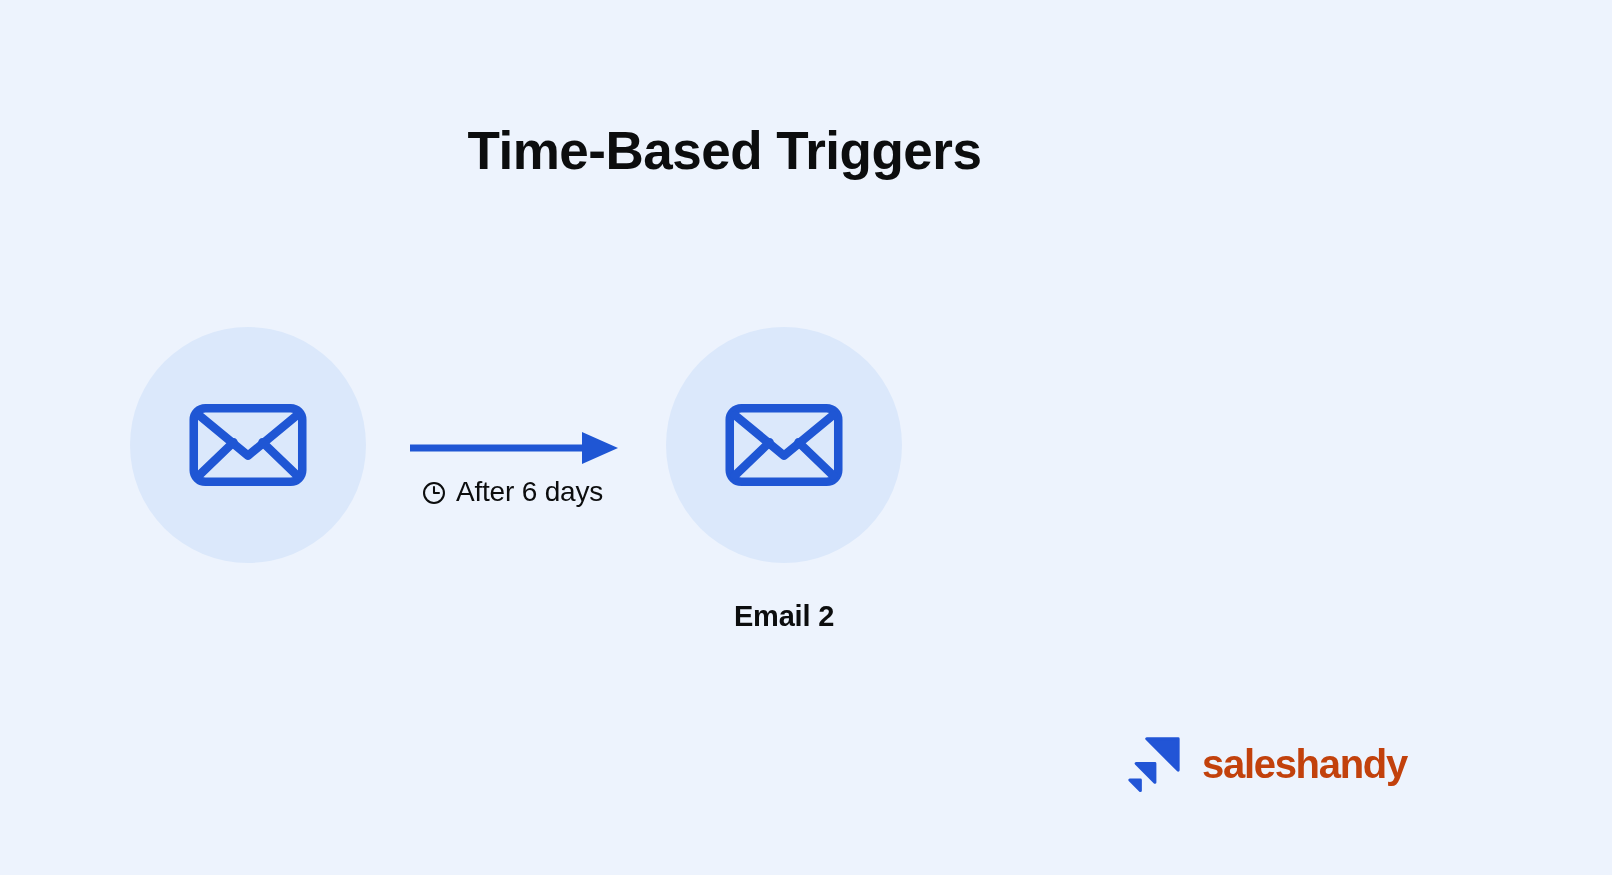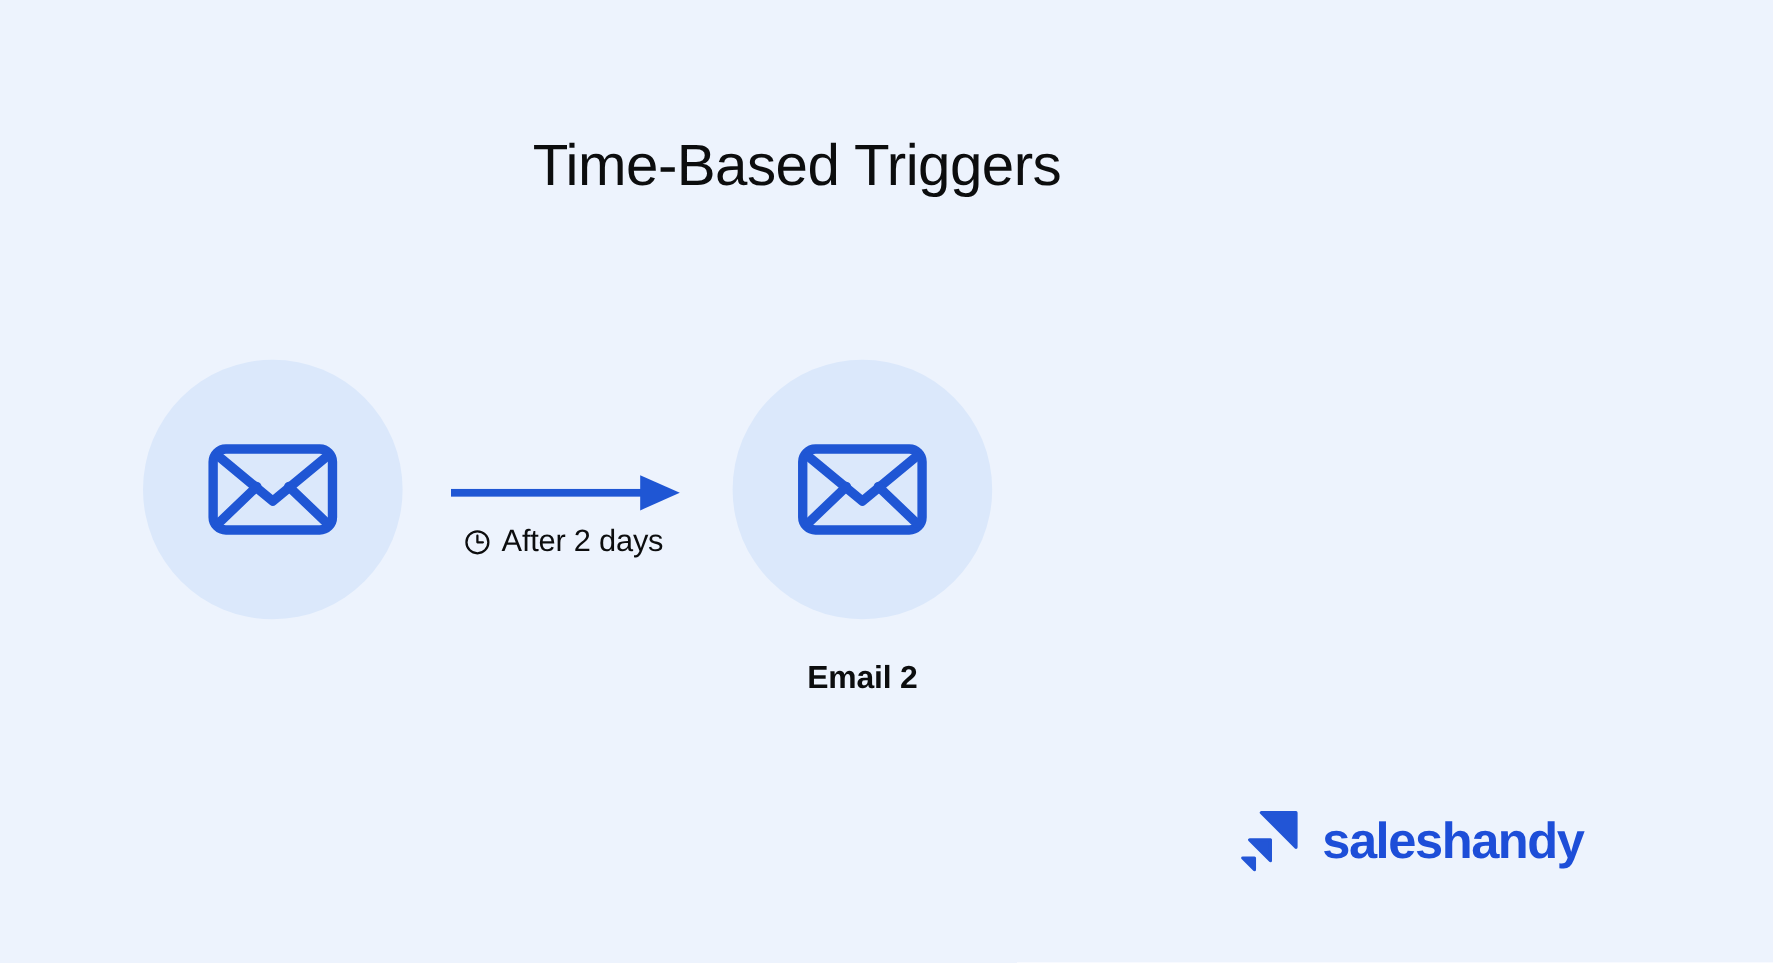--- a/index.html
+++ b/index.html
@@ -20,21 +20,21 @@
   }
 
   
   #page-title {
     position: absolute;
     left: 0;
     top: 122px;
     width: 1449px;
     text-align: center;
     font-size: 53px;
-    font-weight: 400;
+    font-weight: 700;
     letter-spacing: -0.5px;
     color: #0c0d0e;
     line-height: 1.1;
   }
 
   
   .node {
     position: absolute;
     top: 327px;
     width: 236px;
@@ -127,23 +127,23 @@
     align-items: center;
     gap: 18px;
   }
   #brand-mark {
     width: 62px;
     height: 62px;
     display: block;
     flex: 0 0 auto;
   }
   #brand-wordmark {
-    font-size: 46px;
+    font-size: 40px;
     font-weight: 700;
-    color: #1d4ed8;
+    color: #c2410c;
     letter-spacing: -1.3px;
     line-height: 1;
   }
 </style>
 </head>
 <body>
 
 <div id="canvas">
 
   <div id="page-title">Time-Based Triggers</div>
@@ -161,21 +161,21 @@
   <div class="connector" id="connector-1">
     <svg class="connector-arrow" viewBox="0 0 210 40">
       <rect x="0" y="16.5" width="178" height="7" fill="#1f56d4"></rect>
       <path d="M172 4 L208 20 L172 36 Z" fill="#1f56d4"></path>
     </svg>
     <div class="connector-caption">
       <svg class="clock-icon" viewBox="0 0 24 24">
         <circle cx="12" cy="12" r="9.2" fill="none" stroke="#0c0d0e" stroke-width="1.9"></circle>
         <path d="M12 6.4 L12 12 L16.6 12" fill="none" stroke="#0c0d0e" stroke-width="1.9" stroke-linecap="round" stroke-linejoin="round"></path>
       </svg>
-      <span class="connector-text">After 2 days</span>
+      <span class="connector-text">After 6 days</span>
     </div>
   </div>
 
   <div class="node" id="node-2">
     <div class="node-circle"></div>
     <svg class="node-icon" viewBox="0 0 64 64">
       <rect x="4" y="13" width="56" height="38" rx="6" ry="6" fill="none" stroke="#1f56d4" stroke-width="4.4"></rect>
       <path d="M6.6 16.5 L32 37.5 L57.4 16.5" fill="none" stroke="#1f56d4" stroke-width="4.4" stroke-linecap="round" stroke-linejoin="round"></path>
       <path d="M6.6 47.8 L24.5 30.6" fill="none" stroke="#1f56d4" stroke-width="4.4" stroke-linecap="round"></path>
       <path d="M57.4 47.8 L39.5 30.6" fill="none" stroke="#1f56d4" stroke-width="4.4" stroke-linecap="round"></path>

